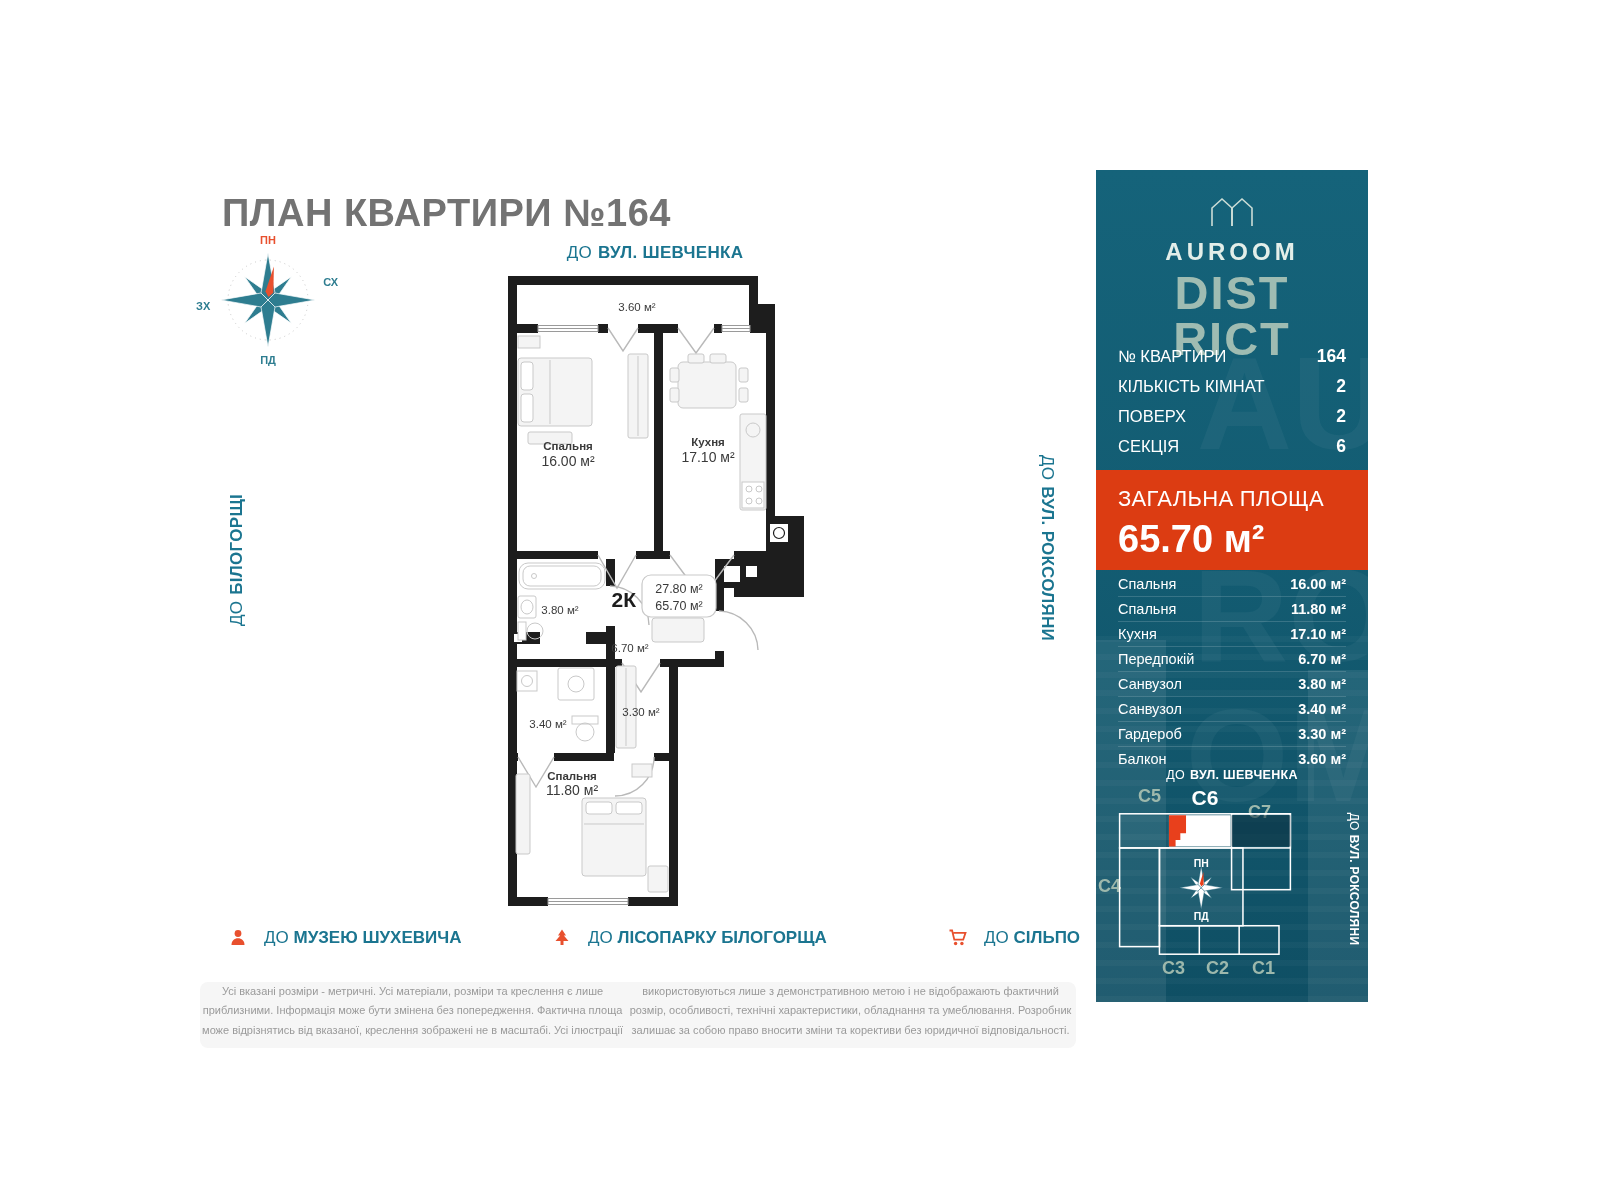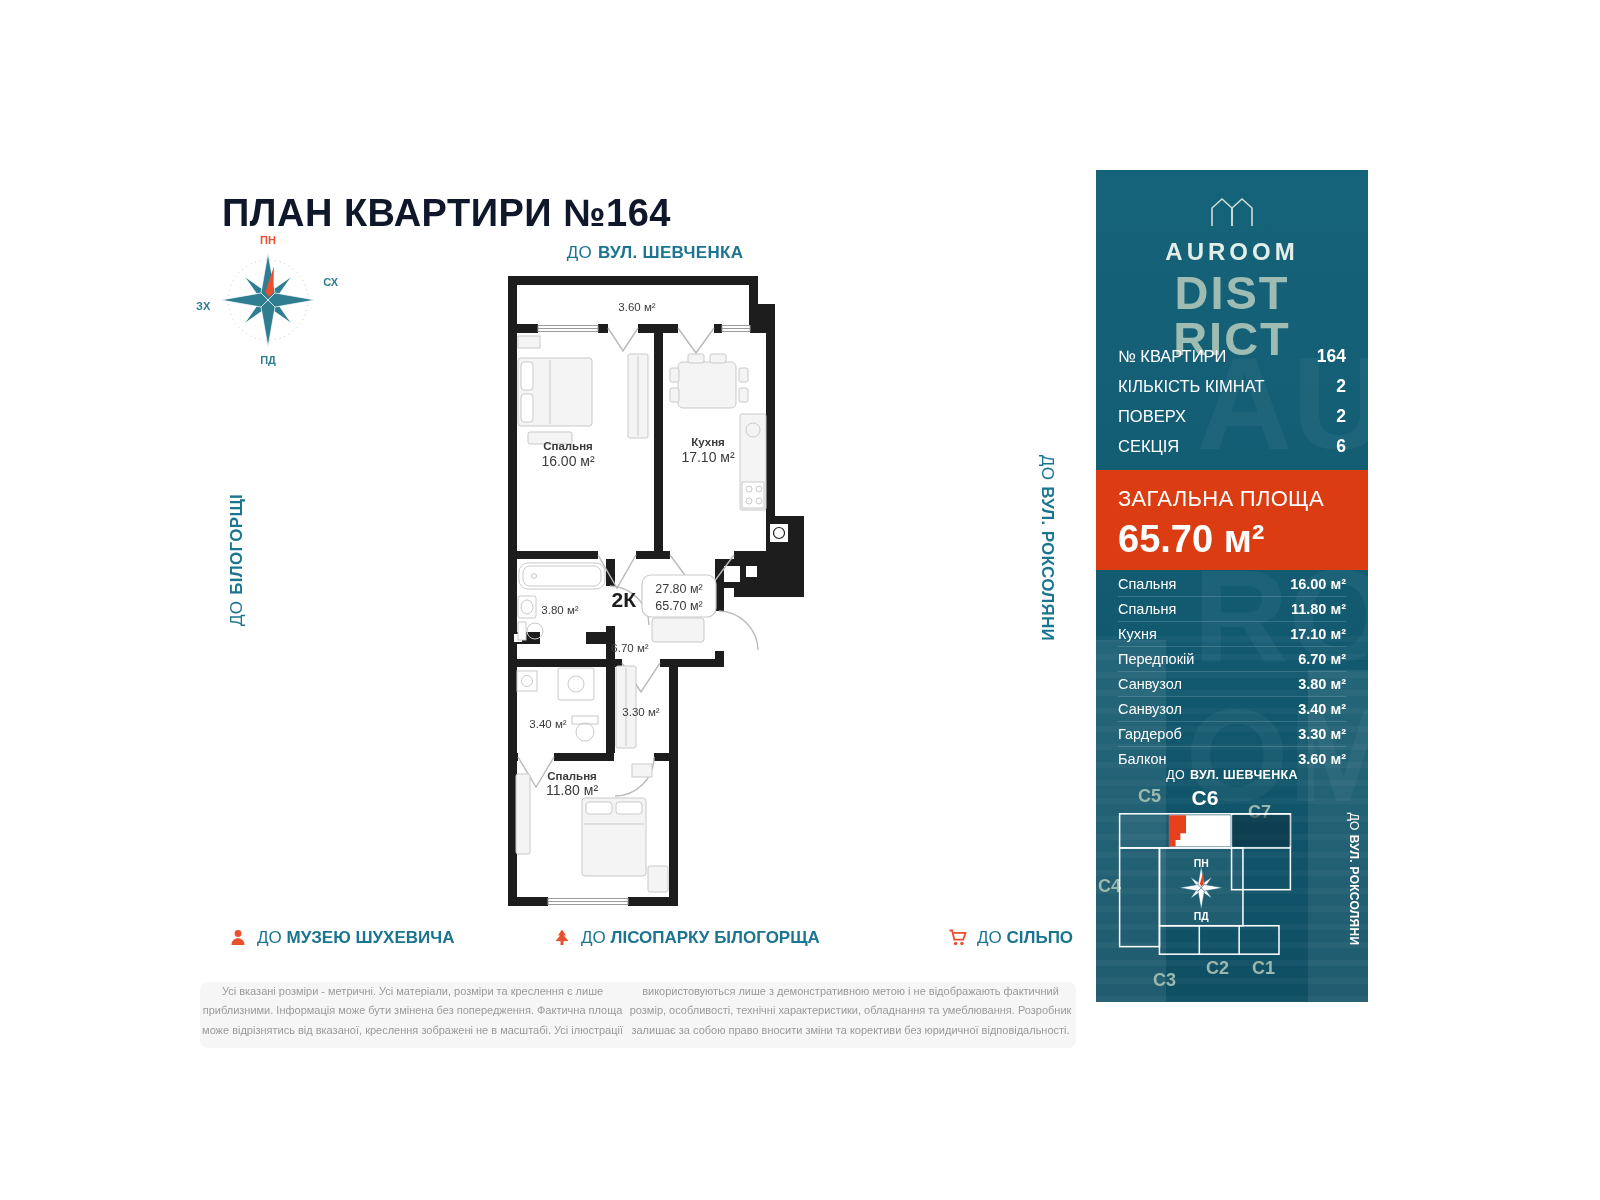--- a/index.html
+++ b/index.html
@@ -2,36 +2,36 @@
 <html><head>
 <meta charset="utf-8">
 <style>
   html,body{margin:0;padding:0;}
   body{
     width:1600px;height:1200px;position:relative;background:#ffffff;
     font-family:"Liberation Sans", sans-serif; overflow:hidden;
   }
   .abs{position:absolute;}
   
-  .title{left:222px;top:192px;font-size:38px;font-weight:800;color:#0f172a;letter-spacing:.5px;}
+  .title{left:222px;top:192px;font-size:38px;font-weight:800;color:#737373;letter-spacing:.5px;}
   
   .dir{color:#1B7590;font-size:17px;font-weight:700;letter-spacing:.3px;white-space:nowrap;}
   .dir .pre{font-weight:500;margin-right:6px;}
   .dir-top{left:500px;top:243px;width:310px;text-align:center;}
   .dir-left{left:137px;top:550px;width:200px;text-align:center;transform:rotate(-90deg);}
   .dir-right{left:947px;top:538px;width:200px;text-align:center;transform:rotate(90deg);}
   
   .compass{left:206px;top:238px;width:124px;height:124px;}
   .compass .clab{position:absolute;font-size:11px;font-weight:700;color:#2E7D90;}
   .compass .clab.n{color:#E8502E;left:50%;top:-4px;transform:translateX(-50%);}
   .compass .clab.s{left:50%;bottom:-4px;transform:translateX(-50%);}
   .compass .clab.e{right:-8px;top:38px;margin-left:48px;}
   .compass .clab.w{left:-10px;top:62px;}
   
-  .poi{display:flex;align-items:center;gap:9px;color:#1B7590;font-size:17px;font-weight:700;white-space:nowrap;}
+  .poi{display:flex;align-items:center;gap:16px;color:#1B7590;font-size:17px;font-weight:700;white-space:nowrap;}
   .poi .pre{font-weight:500;}
   
   .disc{left:200px;top:982px;width:876px;height:66px;background:#f6f6f6;border-radius:8px;
         display:flex;flex-direction:row;justify-content:center;text-align:center;
         font-size:11px;color:#9a9a9a;line-height:1.75;}
   
   .sidebar{left:1096px;top:170px;width:272px;height:832px;background:linear-gradient(180deg,#15637A 0%,#135C72 45%,#0F4F64 100%);overflow:hidden;color:#fff;}
   .sb-photo{position:absolute;left:0;right:0;top:56%;bottom:0;
      background:
        repeating-linear-gradient(180deg, rgba(255,255,255,0.06) 0 6px, rgba(255,255,255,0) 6px 18px);
@@ -53,21 +53,21 @@
   .room-row .v{font-weight:700;}
   .map-sec{position:absolute;left:0;top:598px;width:100%;}
   .map-street{width:100%;text-align:center;font-size:12.5px;font-weight:700;letter-spacing:.3px;}
   .map-street .pre{font-weight:400;margin-right:5px;}
   .seclab{color:#9DB8AC;font-size:18px;font-weight:700;}
   .sec-top{position:absolute;top:18px;left:14px;width:190px;height:22px;}
   .sec-top .s5{position:absolute;left:28px;}
   .sec-top .s6{position:absolute;left:50%;transform:translateX(-50%);color:#fff;font-size:21px;}
   .sec-top .s7{position:absolute;left:138px;margin-top:16px;}
   .sec-bot{position:absolute;top:190px;left:14px;width:190px;height:22px;}
-  .sec-bot .s3{position:absolute;left:43px;margin-top:12px;}
+  .sec-bot .s3{position:absolute;left:52px;}
   .sec-bot .s2{position:absolute;left:96px;}
   .sec-bot .s1{position:absolute;left:142px;}
   .s4{position:absolute;left:2px;top:108px;}
   .map-right{position:absolute;left:158px;top:104px;width:200px;text-align:center;font-size:12px;font-weight:700;transform:rotate(90deg);letter-spacing:.3px;}
   .map-right .pre{font-weight:400;margin-right:4px;}
   svg{font-family:"Liberation Sans",sans-serif;}
   svg text{fill:#3a3a3a;}
   .rname{font-weight:700;font-size:11.5px;}
   .rarea{font-size:14px;}
   .sarea{font-size:11.5px;}

